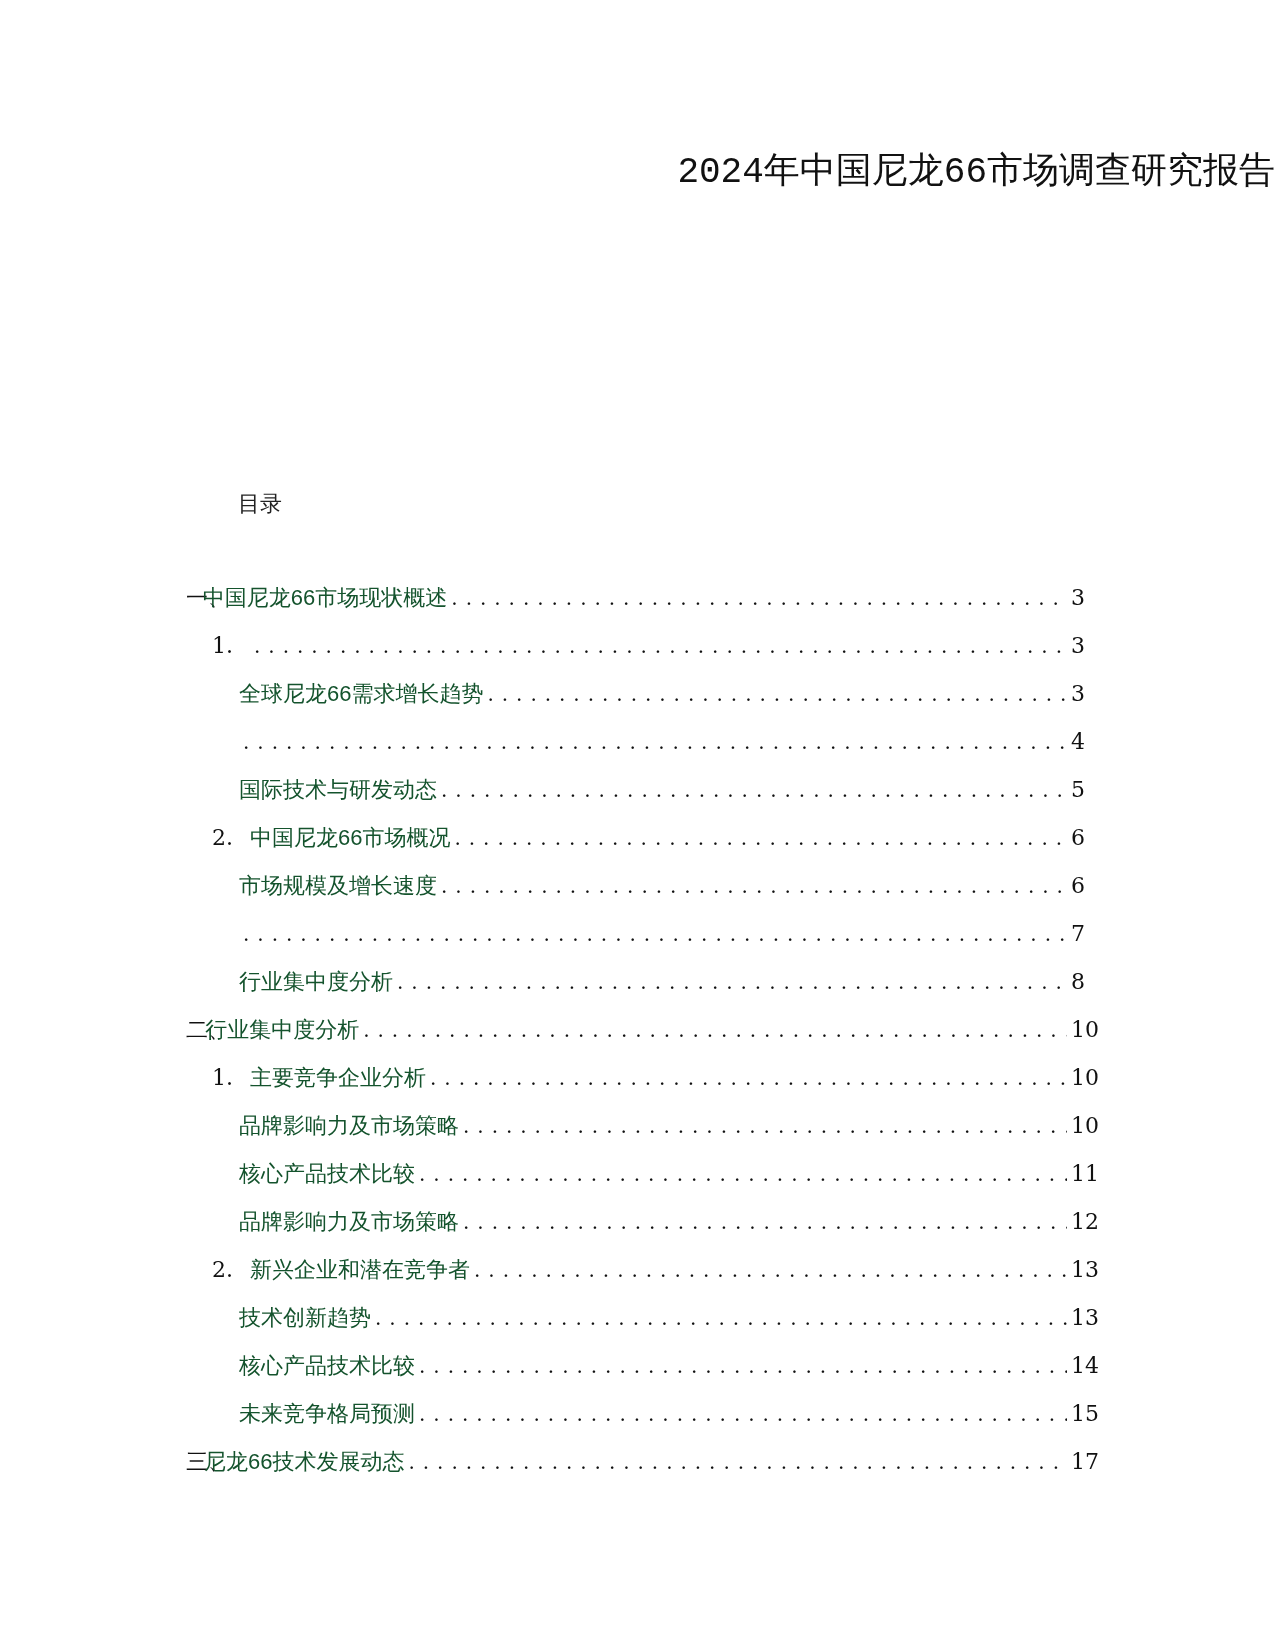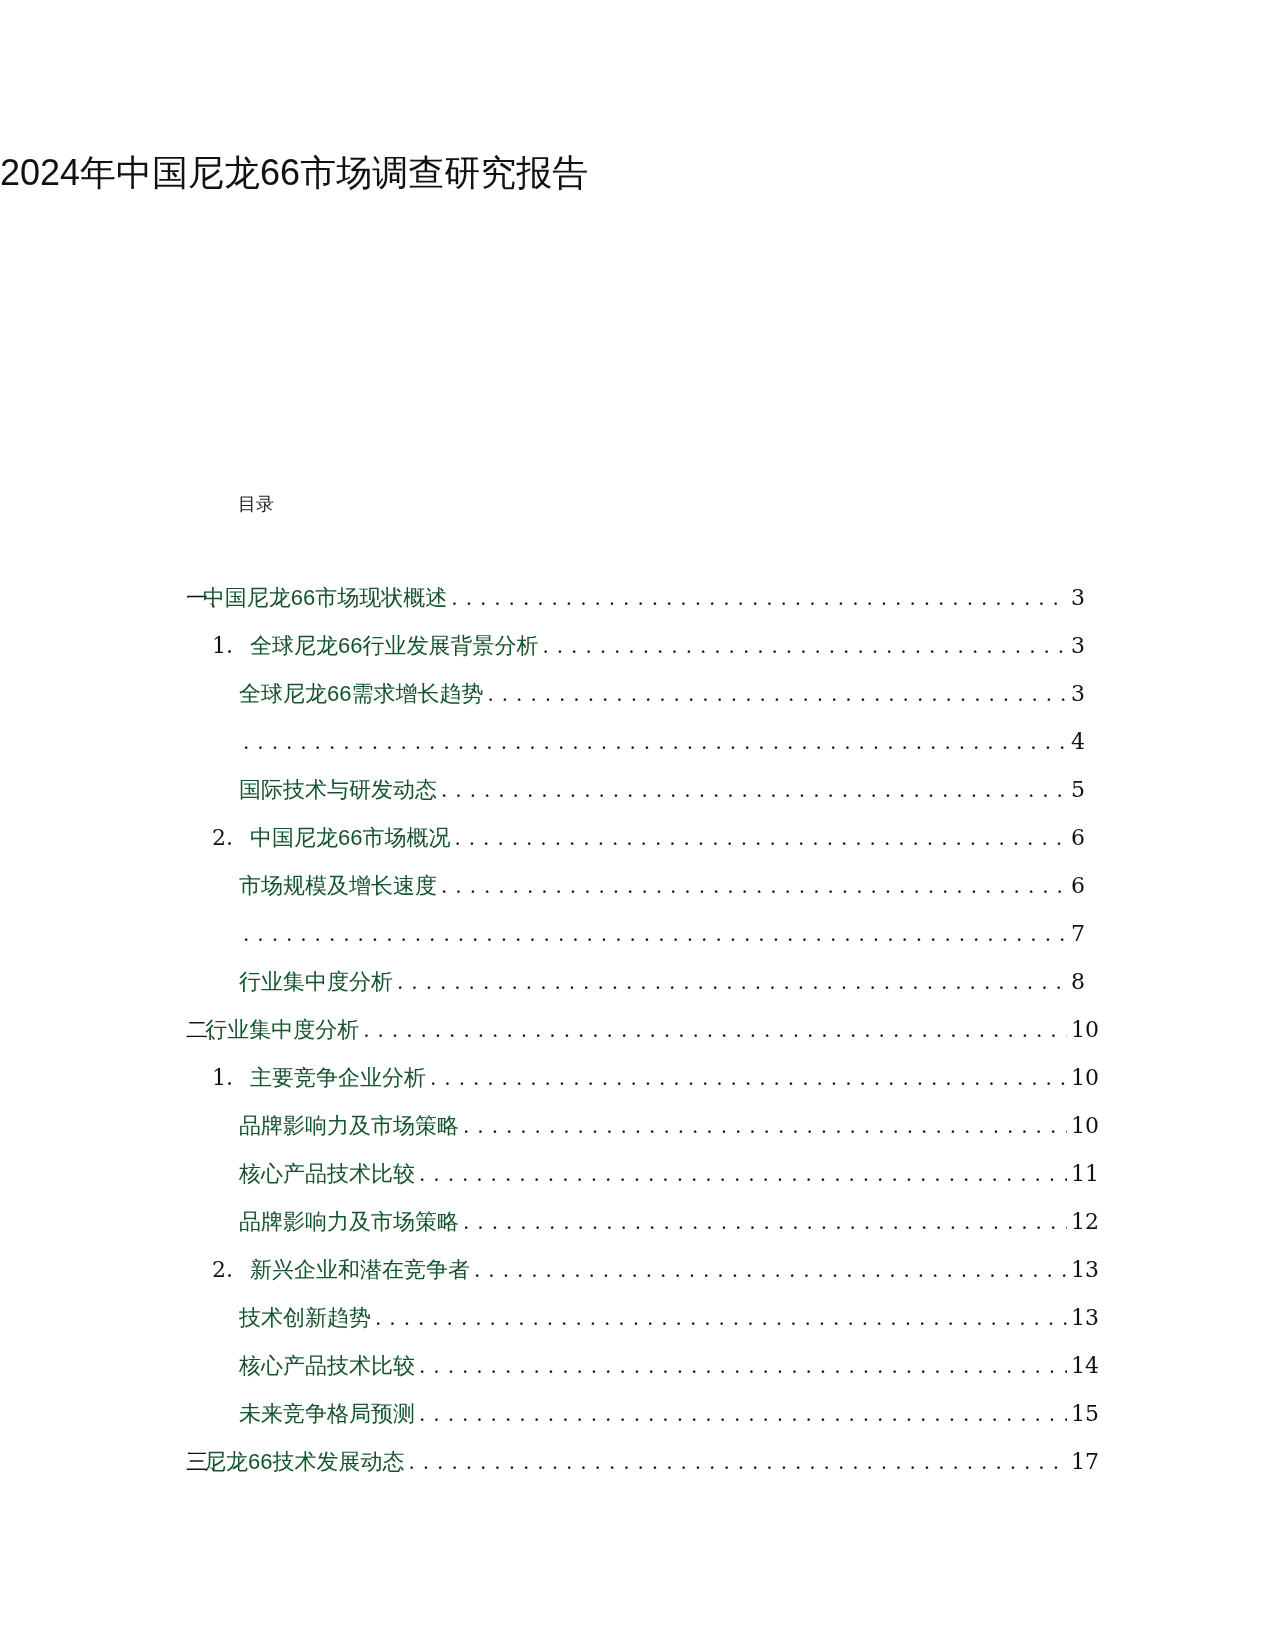--- a/index.html
+++ b/index.html
@@ -13,32 +13,32 @@
       position: relative;
       overflow: hidden;
       color: #111111;
       font-family: "DejaVu Serif", "Liberation Serif", serif;
     }
     .doc-title {
       position: absolute;
       top: 148px;
       left: 0;
       width: 1275px;
-      text-align: left;
+      text-align: right;
       font-size: 36px;
       line-height: 50px;
-      font-family: Liberation Sans, sans-serif;
+      font-family: Liberation Mono, monospace;
       letter-spacing: 0px;
       color: #111;
     }
     .toc-heading {
       position: absolute;
       top: 486px;
       left: 238px;
-      font-size: 18px;
+      font-size: 22px;
       line-height: 36px;
       color: #222;
       font-family: "DejaVu Sans", "Liberation Sans", sans-serif;
     }
     .toc {
       position: absolute;
       top: 579px;
       left: 0;
       width: 1275px;
     }
@@ -98,21 +98,20 @@
 
   <div class="toc">
     <div class="toc-entry lvl1" style="top:0px">
       <span class="toc-num" style="min-width: 0px;">一、</span>
       <span class="toc-label">中国尼龙66市场现状概述</span>
       <span class="toc-leader"></span>
       <span class="toc-page">3</span>
     </div>
     <div class="toc-entry lvl2" style="top:48px">
       <span class="toc-num">1.</span>
-      <span class="toc-label">全球尼龙66行业发展背景分析</span>
       <span class="toc-leader"></span>
       <span class="toc-page">3</span>
     </div>
     <div class="toc-entry lvl3" style="top:96px">
       <span class="toc-label">全球尼龙66需求增长趋势</span>
       <span class="toc-leader"></span>
       <span class="toc-page">3</span>
     </div>
     <div class="toc-entry lvl3" style="top:144px">
       <span class="toc-leader"></span>

